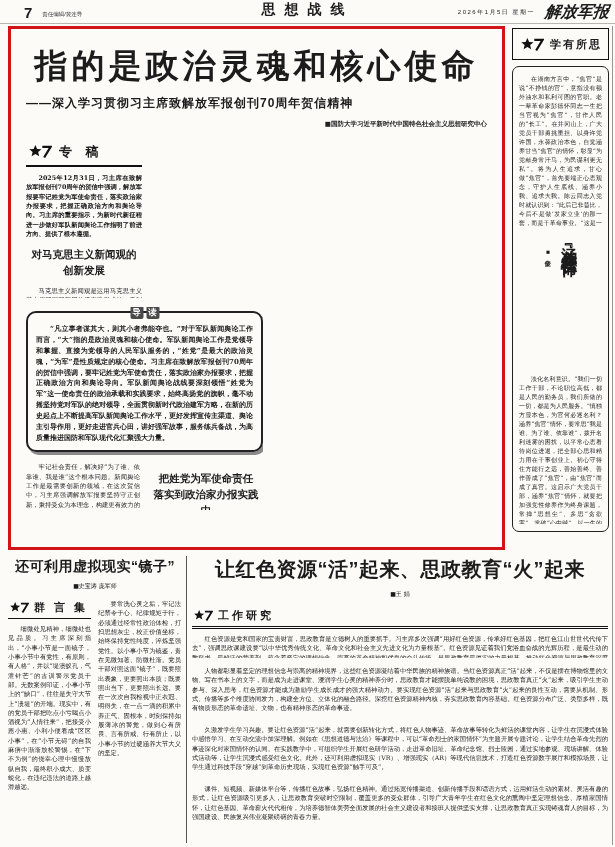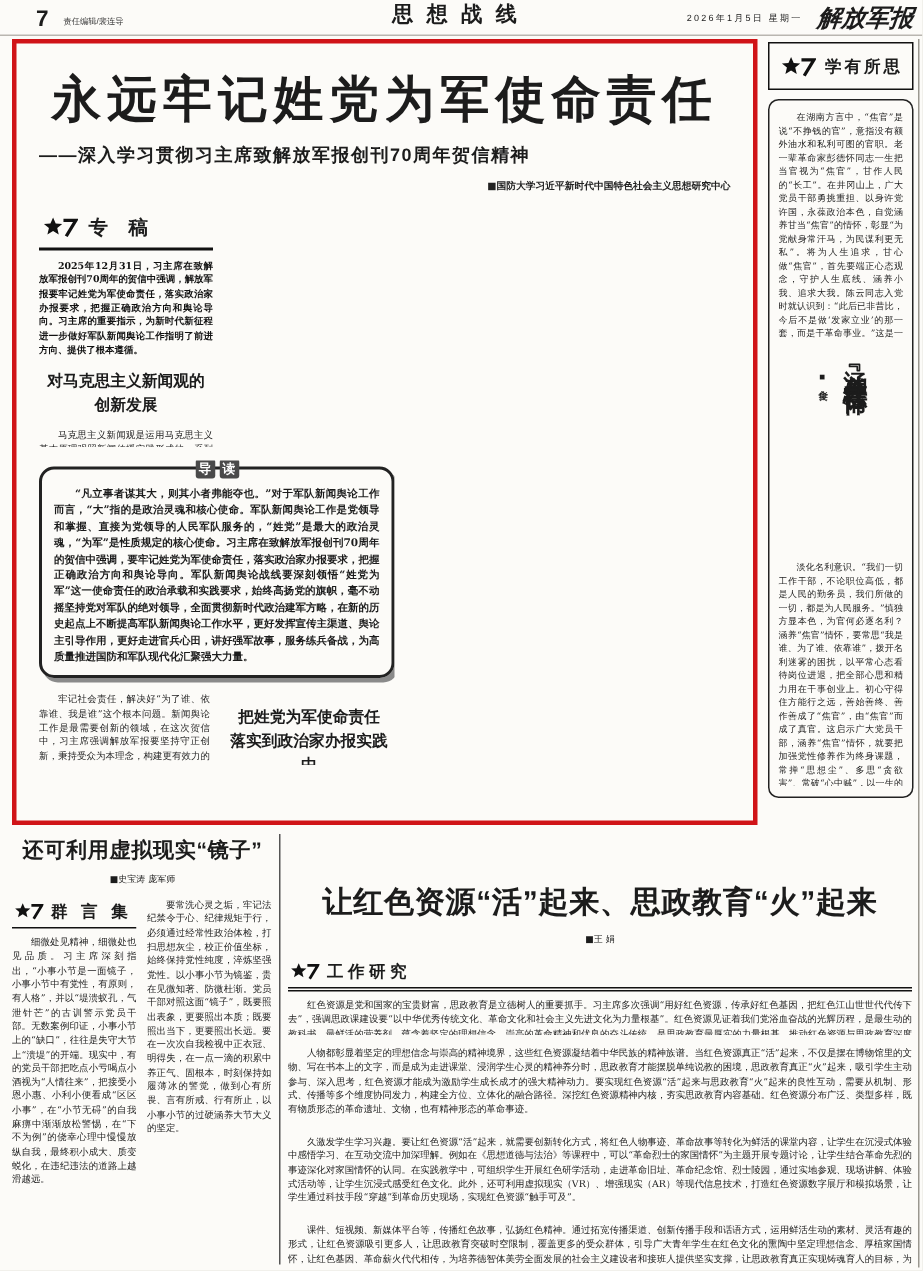--- a/index.html
+++ b/index.html
@@ -94,21 +94,21 @@
   .bl-cols { display:flex; gap:7px; margin-top:8px; height:252px; overflow:hidden; }
   .bl-cols .col { width:83px; }
   .small-sec-head { display:flex; align-items:center; gap:5px; padding:1px 1px 3px;
     border-bottom:1.5px solid #111; margin-bottom:5px; }
   .small-sec-head .sec-label { font-size:11px; letter-spacing:3px; }
   .small-sec-head .star-icon { width:20px; height:13px; }
 
   .v-divider { position:absolute; left:186px; top:556px; bottom:4px; border-left:1px solid #555; }
 
   
-  .bottom-right { position:absolute; left:192px; top:554px; width:416px; bottom:4px; overflow:hidden;margin-top:32px; }
+  .bottom-right { position:absolute; left:192px; top:554px; width:416px; bottom:4px; overflow:hidden; }
   .br-headline { text-align:center; font-size:20px; font-weight:bold; letter-spacing:0.5px; margin-top:2px; }
   .br-byline { text-align:center; font-size:6px; margin-top:7px;
     font-family:"DejaVu Serif","Liberation Serif",serif; }
   .br-cols { display:flex; gap:8px; margin-top:8px; height:228px; overflow:hidden;flex-direction:column; }
   .br-cols .col { flex:1; }
   .double-underline { border-bottom:3px double #111; }
 </style>
 </head>
 <body>
 
@@ -122,21 +122,21 @@
     <div class="mh-center">思想战线</div>
     <div class="mh-right">
       <span class="mh-date">2026年1月5日 星期一</span>
       <span class="mh-logo">解放军报</span>
     </div>
   </div>
 
   <div class="right-rule"></div>
 
   <div class="main-box">
-    <h1 class="main-headline">永远牢记姓党为军使命责任</h1>
+    <h1 class="main-headline">指的是政治灵魂和核心使命</h1>
     <div class="main-sub">——深入学习贯彻习主席致解放军报创刊70周年贺信精神</div>
     <div class="main-byline">■国防大学习近平新时代中国特色社会主义思想研究中心</div>
 
     <div class="article-cols">
 
       <div class="col c1">
         <div class="sec-head">
           <svg class="star-icon" viewBox="0 0 26 16">
             <path d="M8 1 l1.9 4.3 4.7 .3 -3.6 3 1.1 4.6 -4.1 -2.5 -4.1 2.5 1.1 -4.6 -3.6 -3 4.7 -.3 z" fill="#111"></path>
             <path d="M15.5 3 h9 l-7 11.5" fill="none" stroke="#111" stroke-width="2.4"></path>

